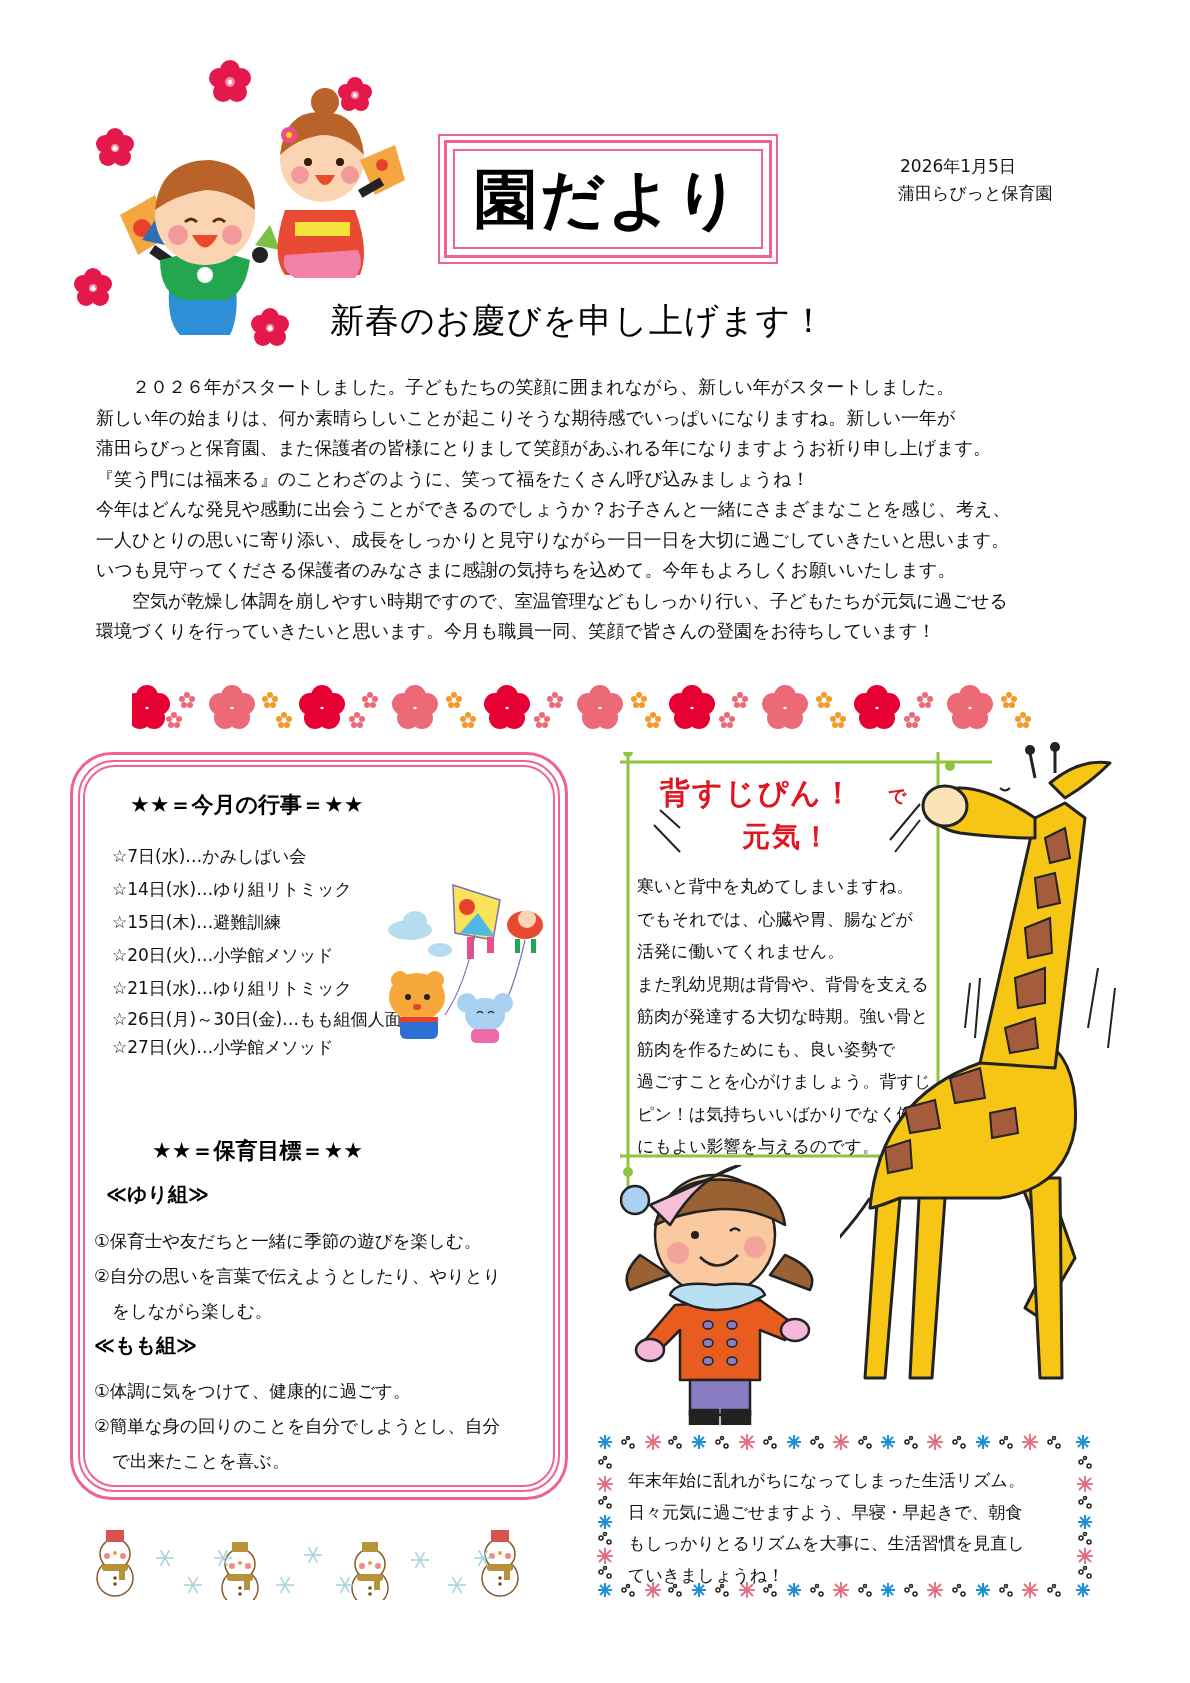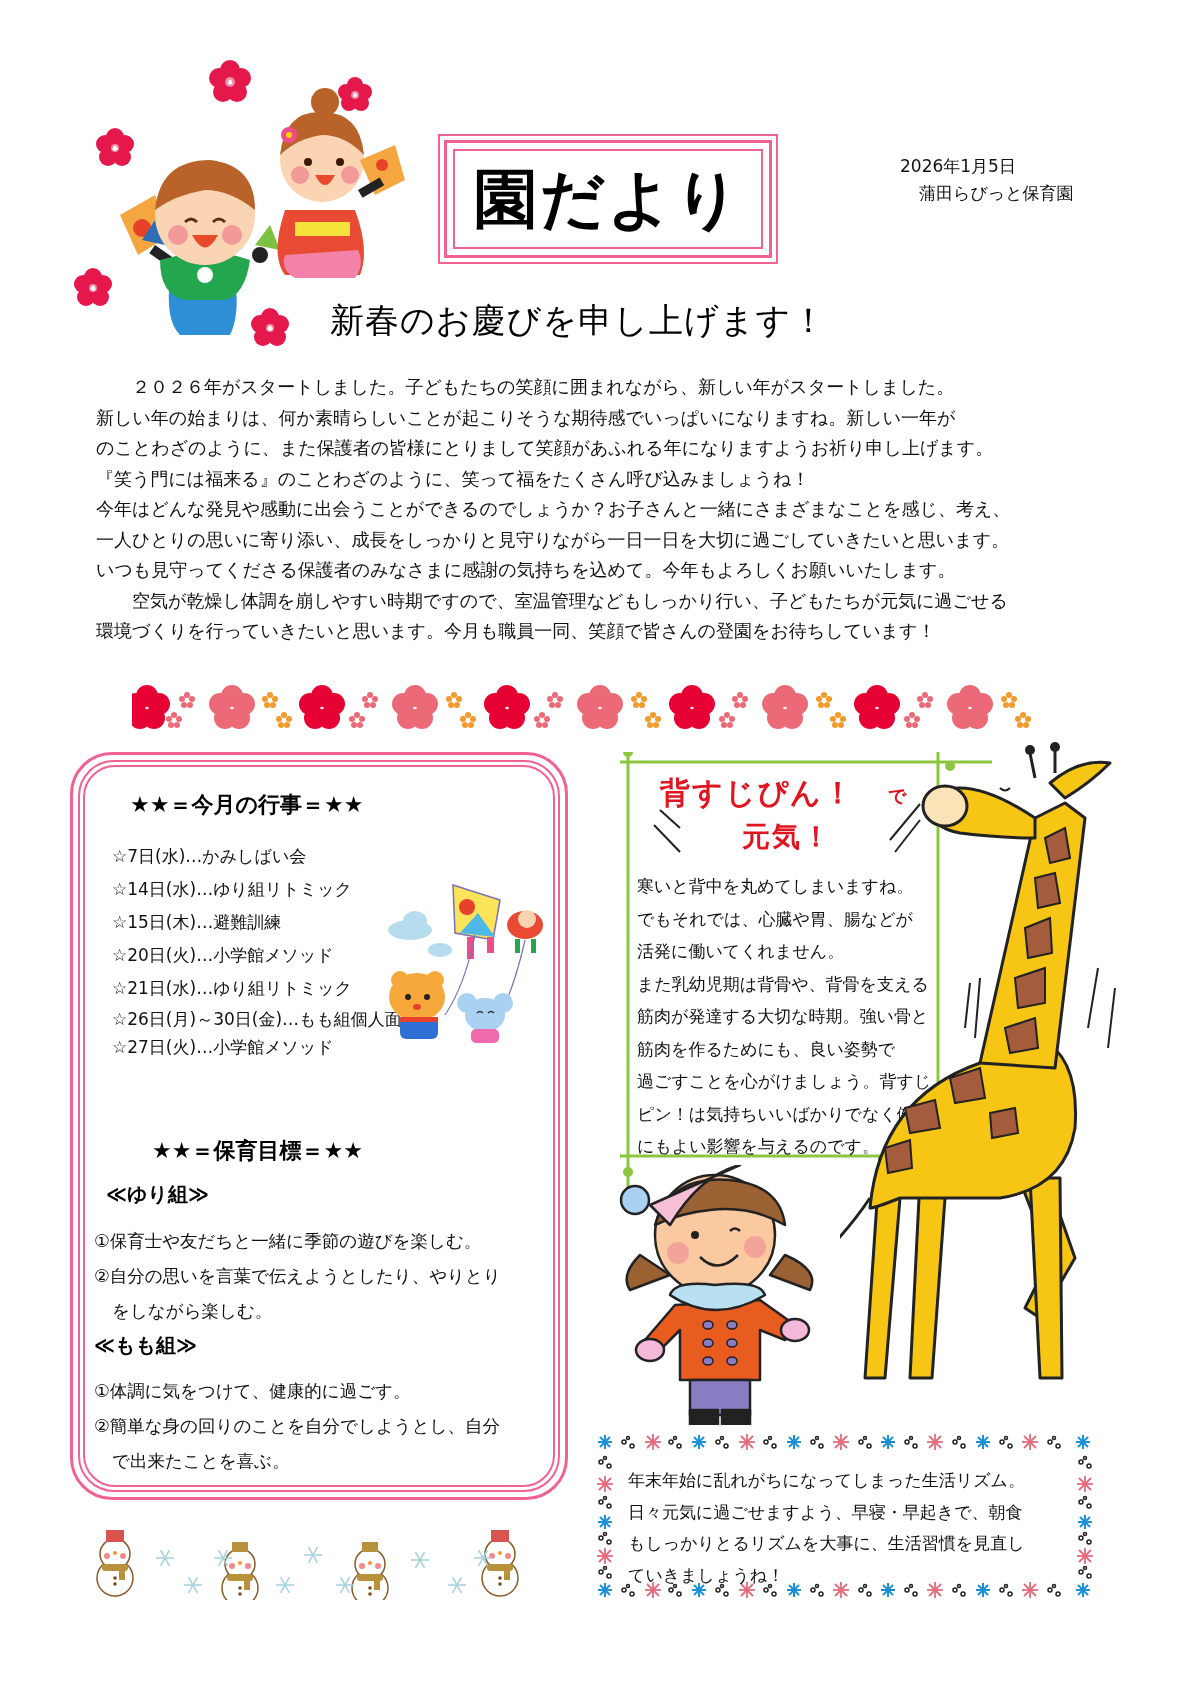--- a/index.html
+++ b/index.html
@@ -16,21 +16,21 @@
     background: #fff;
     display: flex; align-items: center; justify-content: center;
   }
   #title-box::after {
     content: ""; position: absolute; left: 6px; top: 6px; right: 6px; bottom: 6px;
     border: 2px solid #f06292;
   }
   #title-text { font-size: 64px; font-weight: bold; letter-spacing: 2px; color: #000; }
 
   #date { left: 900px; top: 155px; font-size: 17px; color: #111; }
-  #org { left: 898px; top: 182px; font-size: 17px; color: #111; margin-left: 21px; }
+  #org { left: 898px; top: 182px; font-size: 17px; color: #111; }
 
   #headline { left: 330px; top: 298px; font-size: 34px; font-weight: normal; color: #000; letter-spacing: 1px; }
 
   #intro { left: 96px; top: 372px; width: 1000px; font-size: 18px; line-height: 30.5px; color: #111; }
   #intro p { white-space: nowrap; }
   #intro p.indent { padding-left: 36px; }
 
   
   #plum-border { left: 132px; top: 680px; width: 930px; height: 55px; }
 
@@ -172,21 +172,21 @@
 </div>
 
 <div id="date" class="abs">2026年1月5日</div>
 <div id="org" class="abs">蒲田らびっと保育園</div>
 
 <div id="headline" class="abs">新春のお慶びを申し上げます！</div>
 
 <div id="intro" class="abs">
   <p class="indent">２０２６年がスタートしました。子どもたちの笑顔に囲まれながら、新しい年がスタートしました。</p>
   <p>新しい年の始まりは、何か素晴らしいことが起こりそうな期待感でいっぱいになりますね。新しい一年が</p>
-  <p>のことわざのように、また保護者の皆様にとりまして笑顔があふれる年になりますようお祈り申し上げます。</p>
+  <p>蒲田らびっと保育園、また保護者の皆様にとりまして笑顔があふれる年になりますようお祈り申し上げます。</p>
   <p>『笑う門には福来る』のことわざのように、笑って福をたくさん呼び込みましょうね！</p>
   <p>今年はどんな発見や感動に出会うことができるのでしょうか？お子さんと一緒にさまざまなことを感じ、考え、</p>
   <p>一人ひとりの思いに寄り添い、成長をしっかりと見守りながら一日一日を大切に過ごしていきたいと思います。</p>
   <p>いつも見守ってくださる保護者のみなさまに感謝の気持ちを込めて。今年もよろしくお願いいたします。</p>
   <p class="indent">空気が乾燥し体調を崩しやすい時期ですので、室温管理などもしっかり行い、子どもたちが元気に過ごせる</p>
   <p>環境づくりを行っていきたいと思います。今月も職員一同、笑顔で皆さんの登園をお待ちしています！</p>
 </div>
 
 <div id="plum-border" class="abs">
   <svg width="930" height="55" viewBox="0 0 930 55">

